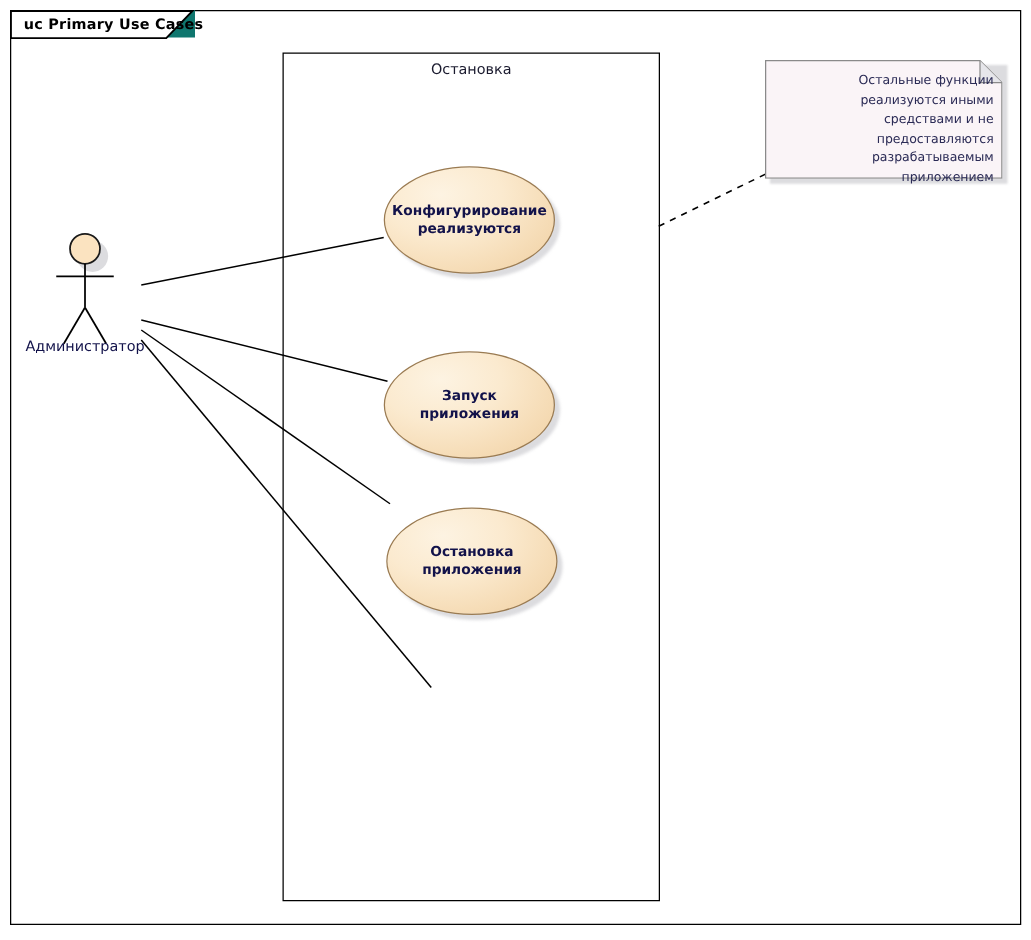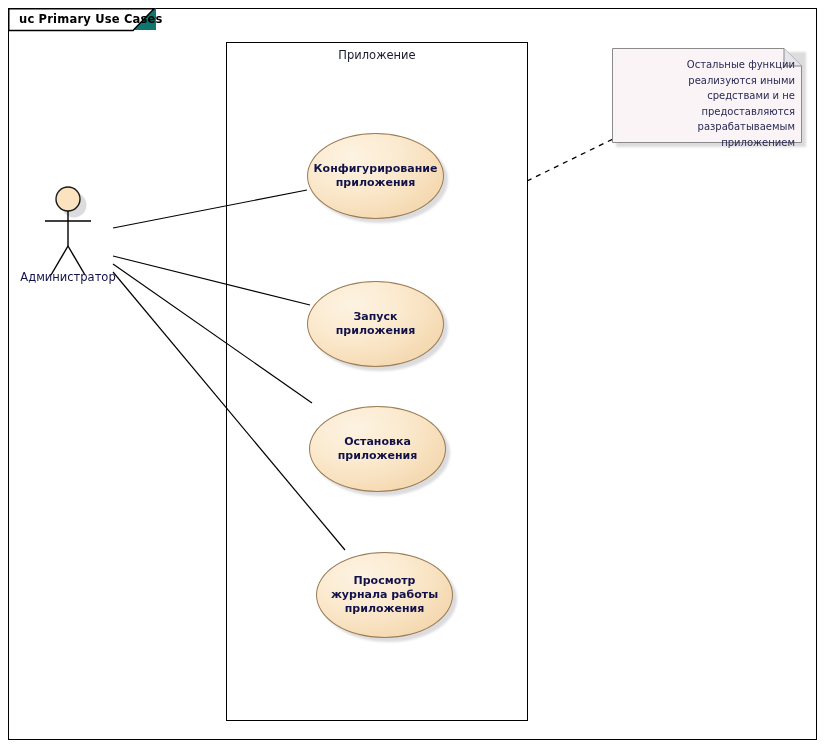--- a/index.html
+++ b/index.html
@@ -186,21 +186,21 @@
   <div class="frame-border"></div>
 
   <div class="frame-tab">
     <svg width="160" height="24" viewBox="0 0 160 24">
       <path d="M 0.75 0.75 L 146 0.75 L 125 22.5 L 0.75 22.5 Z" fill="#ffffff" stroke="#000000" stroke-width="1.5"></path>
     </svg>
     <div class="frame-tab-label">uc Primary Use Cases</div>
   </div>
 
   <div class="boundary"></div>
-  <div class="boundary-label">Приложение</div>
+  <div class="boundary-label">Остановка</div>
 
   <svg class="connectors">
     <line x1="113" y1="228" x2="307" y2="190" stroke="#000000" stroke-width="1.2"></line>
     <line x1="113" y1="256" x2="310" y2="305" stroke="#000000" stroke-width="1.2"></line>
     <line x1="113" y1="264" x2="312" y2="403" stroke="#000000" stroke-width="1.2"></line>
     <line x1="113" y1="272" x2="345" y2="550" stroke="#000000" stroke-width="1.2"></line>
     <line x1="527" y1="181" x2="613" y2="139" stroke="#000000" stroke-width="1.3" stroke-dasharray="5,5"></line>
   </svg>
 
   <div class="actor">
@@ -211,40 +211,35 @@
       <line x1="23" y1="43" x2="69" y2="43" stroke="#000000" stroke-width="1.4"></line>
       <line x1="46" y1="68" x2="29" y2="97" stroke="#000000" stroke-width="1.4"></line>
       <line x1="46" y1="68" x2="63" y2="97" stroke="#000000" stroke-width="1.4"></line>
     </svg>
   </div>
   <div class="actor-label">Администратор</div>
 
   <div class="usecase" style="left:307px; top:133px; width:137px; height:86px;">
     <div class="uc-shadow"></div>
     <div class="uc-body"></div>
-    <div class="uc-text">Конфигурирование приложения</div>
+    <div class="uc-text">Конфигурирование реализуются</div>
   </div>
 
   <div class="usecase" style="left:309px; top:406px; width:137px; height:86px;">
     <div class="uc-shadow"></div>
     <div class="uc-body"></div>
     <div class="uc-text">Остановка приложения</div>
   </div>
 
   <div class="usecase" style="left:307px; top:281px; width:137px; height:86px;">
     <div class="uc-shadow"></div>
     <div class="uc-body"></div>
     <div class="uc-text">Запуск приложения</div>
   </div>
 
-  <div class="usecase" style="left:316px; top:552px; width:137px; height:86px;">
-    <div class="uc-shadow"></div>
-    <div class="uc-body"></div>
-    <div class="uc-text">Просмотр журнала работы приложения</div>
-  </div>
 
   <div class="note-wrap">
     <div class="note-shadow"></div>
     <svg class="note-svg" width="190" height="95" viewBox="0 0 190 95">
       <path d="M 0.5 0.5 L 172 0.5 L 189.5 18 L 189.5 94.5 L 0.5 94.5 Z" fill="#faf4f7" stroke="#8a8a8a" stroke-width="1"></path>
       <path d="M 172 0.5 L 172 18 L 189.5 18" fill="#e6e6ea" stroke="#8a8a8a" stroke-width="1"></path>
     </svg>
     <div class="note-text">Остальные функции реализуются иными средствами и не предоставляются разрабатываемым приложением</div>
   </div>
 

